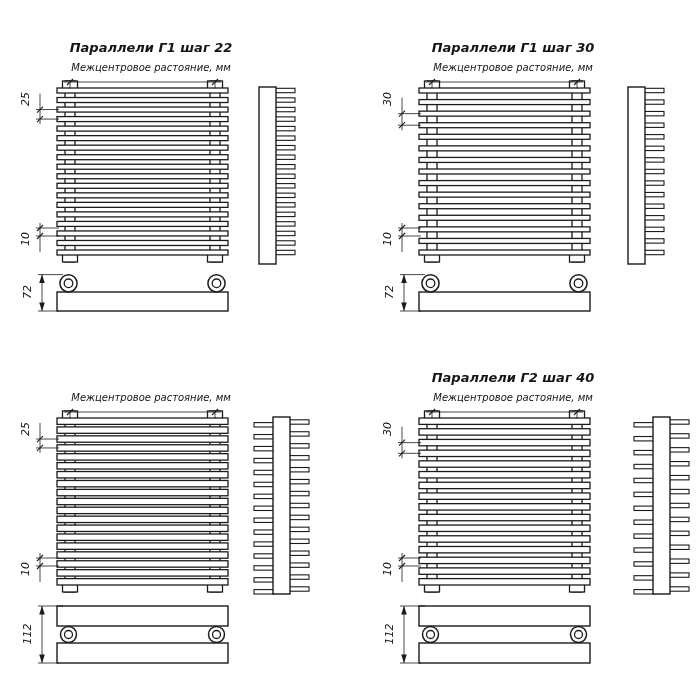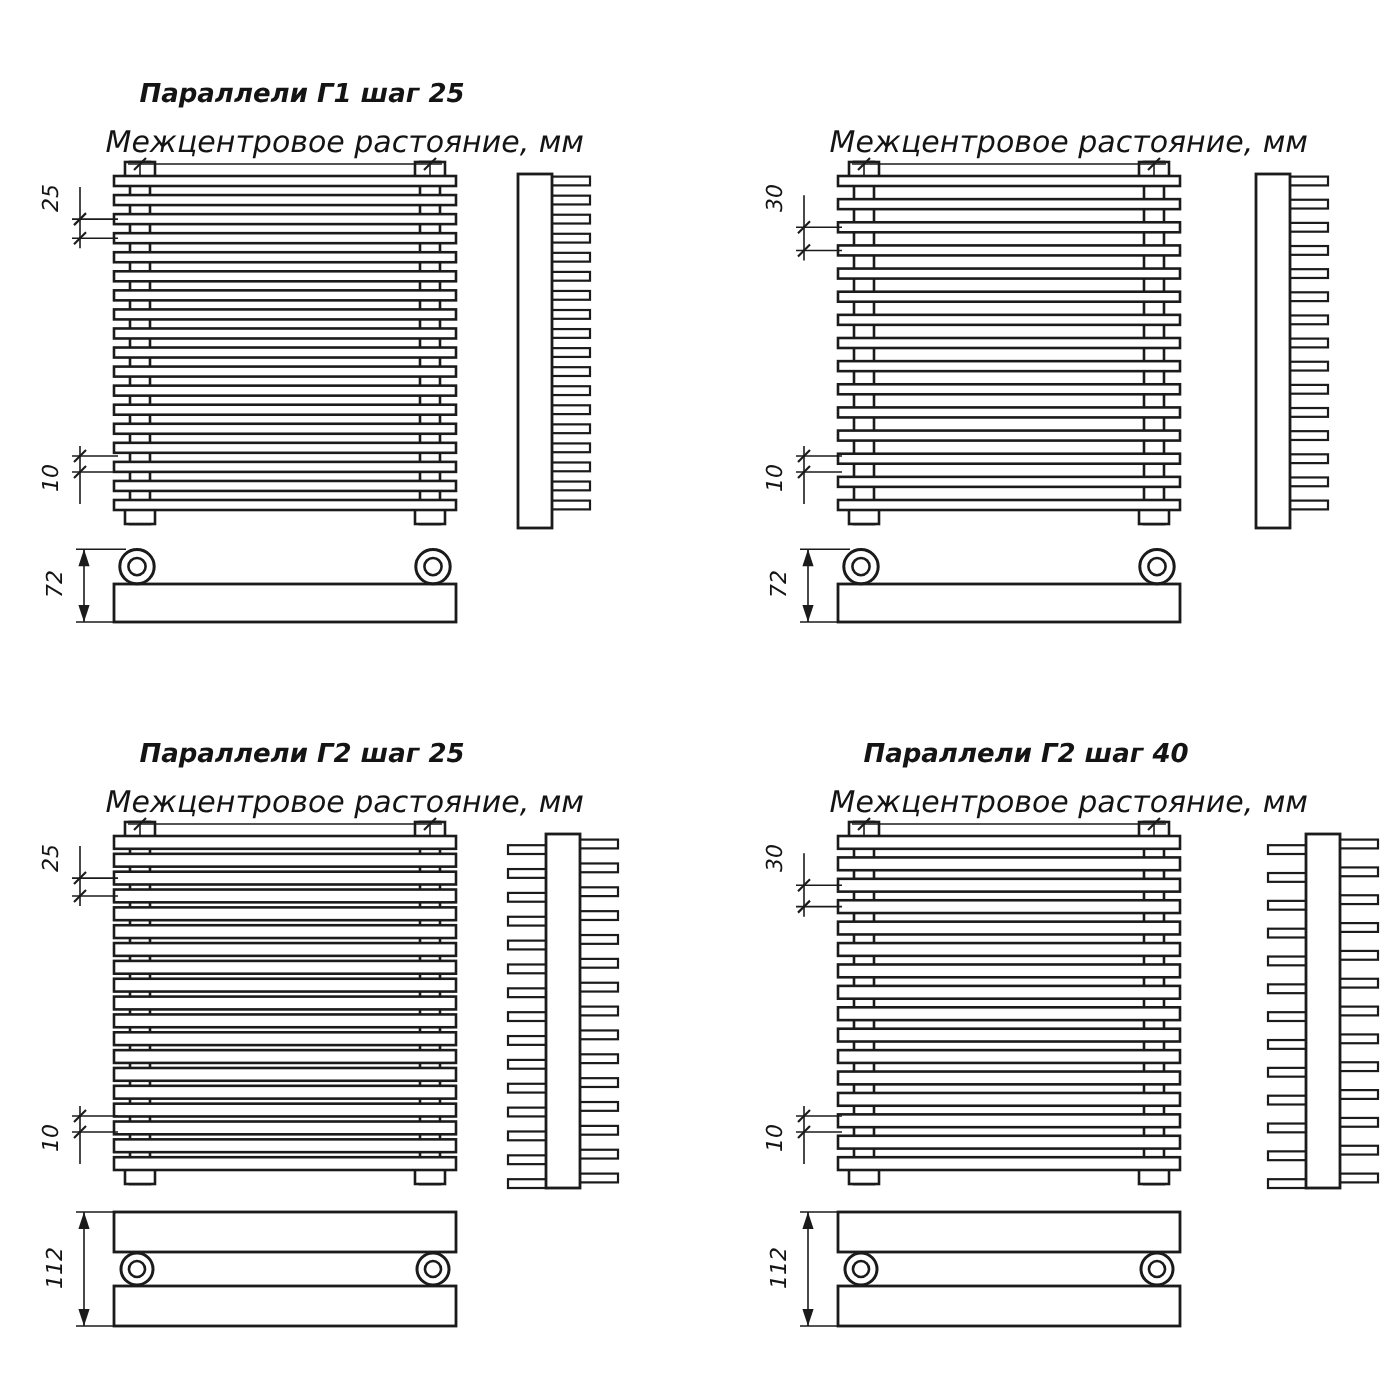--- a/index.html
+++ b/index.html
@@ -8,22 +8,22 @@
     background:#ffffff;
     font-family:"DejaVu Sans", sans-serif;
     color:#141414;
   }
   .panel{position:absolute;width:330px;height:330px;}
   .panel-title{
     position:absolute;left:0;top:10px;width:282px;text-align:center;
     font-size:13px;font-style:italic;font-weight:bold;white-space:nowrap;
   }
   .panel-note{
-    position:absolute;left:0;top:32px;width:282px;text-align:right;
-    font-size:15px;font-style:italic;white-space:nowrap;
+    position:absolute;left:0;top:32px;width:282px;text-align:center;
+    font-size:10px;font-style:italic;white-space:nowrap;
   }
   .dim{
     position:absolute;width:28px;height:14px;line-height:14px;text-align:center;
     font-size:11px;font-style:italic;transform:rotate(-90deg);white-space:nowrap;
   }
   .dim-step{left:2px;top:62px;}
   .dim-gap{left:2px;top:202px;}
   .panel-g1 .dim-depth{left:4px;top:255px;}
   .panel-g2 .dim-depth{left:4px;top:267px;}
   svg.drawing{position:absolute;left:0;top:0;}
@@ -103,21 +103,21 @@
         <line x1="30" y1="193" x2="30" y2="222" stroke="#1b1b1b" stroke-width="0.8"></line>
         <line x1="27" y1="201" x2="33" y2="195" stroke="#1b1b1b" stroke-width="1.1"></line>
         <line x1="27" y1="209" x2="33" y2="203" stroke="#1b1b1b" stroke-width="1.1"></line>
         <line x1="28" y1="244.6" x2="53" y2="244.6" stroke="#1b1b1b" stroke-width="0.8"></line>
         <line x1="28" y1="281" x2="49" y2="281" stroke="#1b1b1b" stroke-width="0.8"></line>
         <line x1="32" y1="244.6" x2="32" y2="281" stroke="#1b1b1b" stroke-width="0.8"></line>
         <path d="M32,244.6 l2.8,8.5 h-5.6 z" fill="#1b1b1b"></path>
         <path d="M32,281 l2.8,-8.5 h-5.6 z" fill="#1b1b1b"></path>
       </g>
     </svg>
-  <div class="panel-title">Параллели Г1 шаг 25</div>
+  <div class="panel-title">Параллели Г1 шаг 22</div>
   <div class="panel-note">Межцентровое растояние, мм</div>
   <div class="dim dim-step">25</div>
   <div class="dim dim-gap">10</div>
   <div class="dim dim-depth">72</div>
 </div>
 
 <div class="panel panel-g1" style="left:372px;top:30px;">
   <svg class="drawing" width="330" height="330">
       <g>
         <rect x="55" y="51" width="10" height="181" fill="#fff" stroke="#1b1b1b" stroke-width="1.3"></rect>
@@ -183,20 +183,21 @@
         <line x1="30" y1="193" x2="30" y2="222" stroke="#1b1b1b" stroke-width="0.8"></line>
         <line x1="27" y1="201" x2="33" y2="195" stroke="#1b1b1b" stroke-width="1.1"></line>
         <line x1="27" y1="209" x2="33" y2="203" stroke="#1b1b1b" stroke-width="1.1"></line>
         <line x1="28" y1="244.6" x2="53" y2="244.6" stroke="#1b1b1b" stroke-width="0.8"></line>
         <line x1="28" y1="281" x2="49" y2="281" stroke="#1b1b1b" stroke-width="0.8"></line>
         <line x1="32" y1="244.6" x2="32" y2="281" stroke="#1b1b1b" stroke-width="0.8"></line>
         <path d="M32,244.6 l2.8,8.5 h-5.6 z" fill="#1b1b1b"></path>
         <path d="M32,281 l2.8,-8.5 h-5.6 z" fill="#1b1b1b"></path>
       </g>
     </svg>
+  <div class="panel-title">Параллели Г1 шаг 30</div>
   <div class="panel-note">Межцентровое растояние, мм</div>
   <div class="dim dim-step">30</div>
   <div class="dim dim-gap">10</div>
   <div class="dim dim-depth">72</div>
 </div>
 
 <div class="panel panel-g2" style="left:10px;top:360px;">
   <svg class="drawing" width="330" height="330">
       <g>
         <rect x="55" y="51" width="10" height="181" fill="#fff" stroke="#1b1b1b" stroke-width="1.3"></rect>
@@ -282,21 +283,20 @@
         <line x1="30" y1="193" x2="30" y2="222" stroke="#1b1b1b" stroke-width="0.8"></line>
         <line x1="27" y1="201" x2="33" y2="195" stroke="#1b1b1b" stroke-width="1.1"></line>
         <line x1="27" y1="209" x2="33" y2="203" stroke="#1b1b1b" stroke-width="1.1"></line>
         <line x1="28" y1="246" x2="53" y2="246" stroke="#1b1b1b" stroke-width="0.8"></line>
         <line x1="28" y1="303" x2="49" y2="303" stroke="#1b1b1b" stroke-width="0.8"></line>
         <line x1="32" y1="246" x2="32" y2="303" stroke="#1b1b1b" stroke-width="0.8"></line>
         <path d="M32,246 l2.8,8.5 h-5.6 z" fill="#1b1b1b"></path>
         <path d="M32,303 l2.8,-8.5 h-5.6 z" fill="#1b1b1b"></path>
       </g>
     </svg>
-  <div class="panel-title">Параллели Г2 шаг 25</div>
   <div class="panel-note">Межцентровое растояние, мм</div>
   <div class="dim dim-step">25</div>
   <div class="dim dim-gap">10</div>
   <div class="dim dim-depth">112</div>
 </div>
 
 <div class="panel panel-g2" style="left:372px;top:360px;">
   <svg class="drawing" width="330" height="330">
       <g>
         <rect x="55" y="51" width="10" height="181" fill="#fff" stroke="#1b1b1b" stroke-width="1.3"></rect>

